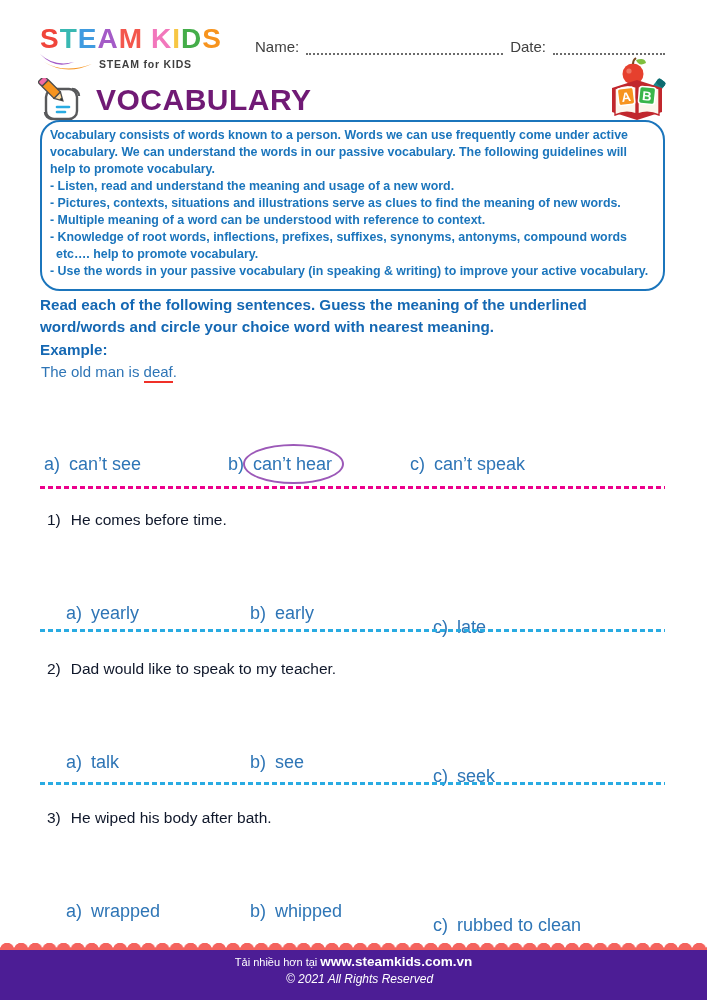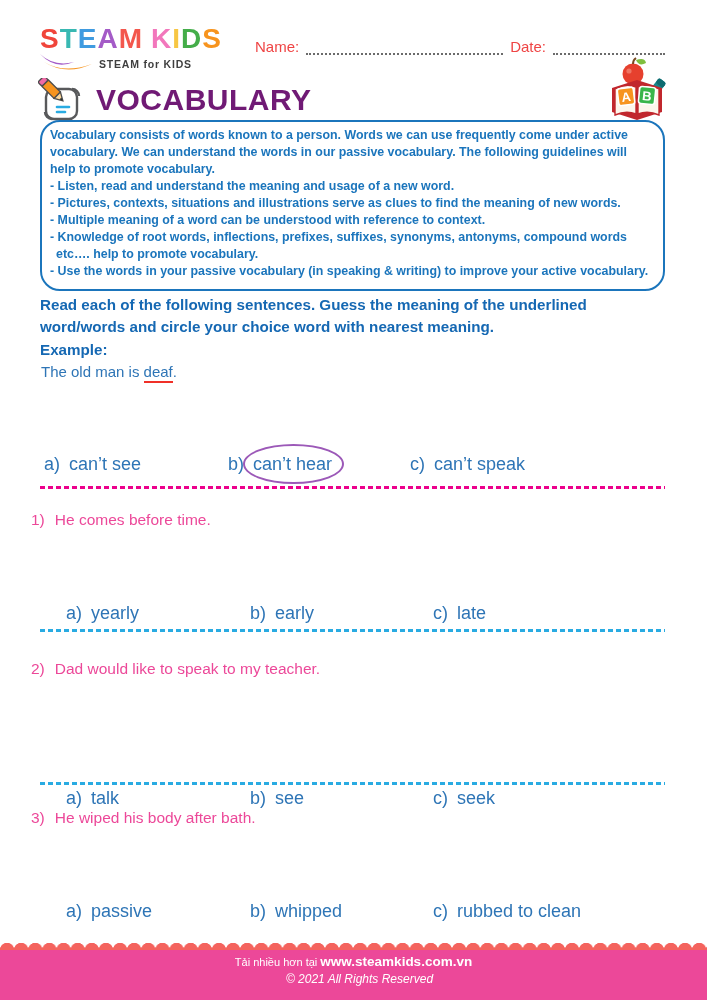--- a/index.html
+++ b/index.html
@@ -18,21 +18,21 @@
   .logo-swoosh { position:absolute; left:-2px; top:28px; }
   .logo-tagline {
     position:absolute; left:59px; top:33px;
     font-size:10.5px; font-weight:bold; color:#3f3f3f; letter-spacing:0.8px;
     white-space:nowrap;
   }
 
   .name-date {
     position:absolute; left:255px; top:38px; right:42px;
     display:flex; align-items:flex-end; gap:7px;
-    font-size:15px; color:#ef4444;
+    font-size:15px; color:#404040;
   }
   .fill-line { border-bottom:2px dotted #6b6b6b; height:15px; }
   .name-line { flex:1; }
   .date-line { width:112px; }
   .nd-label { white-space:nowrap; }
 
   .abc-book { position:absolute; left:606px; top:56px; }
 
   
   .title-row { position:absolute; left:38px; top:78px; display:flex; align-items:center; gap:10px; }
@@ -61,57 +61,57 @@
     position:absolute; left:41px; top:363px;
     font-size:15px; color:#2e75b6;
   }
   .underlined-word { border-bottom:2px solid #f03028; padding-bottom:1px; }
 
   
   .opt-row { position:absolute; left:40px; width:625px; height:34px; font-size:18px; color:#2e75b6; }
   .opt { position:absolute; top:8px; white-space:nowrap; }
   .opt-label { margin-right:9px; }
   .e1 { left:4px; }  .e2 { left:188px; }  .e3 { left:370px; }
-  .c1 { left:26px; } .c2 { left:210px; } .c3 { left:393px; }
+  .c1 { left:26px; } .c2 { left:210px; } .c3 { left:393px;margin-top:14px; }
   .opt-row-ex { top:446px; }
 
   .circle-wrap { position:relative; display:inline-block; }
   .answer-circle {
     position:absolute; left:-10px; right:-12px; top:-10px; bottom:-9px;
     border:2.5px solid #9c59b8; border-radius:50%;
   }
 
   
   .dash { position:absolute; left:40px; width:625px; height:3px; }
   .dash-pink { top:486px; background:repeating-linear-gradient(90deg,#ec008c 0 5px,rgba(0,0,0,0) 5px 8px); }
   .dash-blue1 { top:629px; background:repeating-linear-gradient(90deg,#29abe2 0 5px,rgba(0,0,0,0) 5px 8px); }
   .dash-blue2 { top:782px; background:repeating-linear-gradient(90deg,#29abe2 0 5px,rgba(0,0,0,0) 5px 8px); }
 
   
   .question {
-    position:absolute; left:31px; width:620px;
-    font-size:15.5px; color:#ec4899; white-space:nowrap;
+    position:absolute; left:47px; width:620px;
+    font-size:15.5px; color:#0f172a; white-space:nowrap;
   }
   .q-num { margin-right:10px; }
   .q1 { top:511px; } .q2 { top:660px; } .q3 { top:809px; }
   .opt-row-q1 { top:595px; }
-  .opt-row-q2 { top:780px;text-align:right; }
+  .opt-row-q2 { top:744px;text-align:right; }
   .opt-row-q3 { top:893px; }
 
   
   .footer { position:absolute; left:0; top:938px; width:707px; height:62px; }
   .footer-scallops {
     height:12px;
     background-image:radial-gradient(circle at 50% 100%, #f4635e 6.9px, rgba(244,99,94,0) 7.5px);
     background-size:14.14px 12px;
     background-repeat:repeat-x;
     background-position:0 bottom;
   }
   .footer-body {
-    height:50px; background:#ec4899; text-align:center; color:#ffffff;
+    height:50px; background:#4c1d95; text-align:center; color:#ffffff;
     padding-top:4px;
   }
   .footer-line1 { font-size:11px; }
   .footer-url { font-size:13.5px; font-weight:bold; }
   .footer-line2 { font-size:12px; font-style:italic; margin-top:3px;margin-left:12px; }
 </style>
 </head>
 <body>
 
 <div class="logo">
@@ -235,21 +235,21 @@
     <span class="opt-label">c)</span><span>seek</span>
   </span>
 </div>
 <div class="dash dash-blue2"></div>
 
 <div class="question q3">
   <span class="q-num">3)</span><span>He wiped his body after bath.</span>
 </div>
 <div class="opt-row opt-row-q3">
   <span class="opt c1">
-    <span class="opt-label">a)</span><span>passive</span>
+    <span class="opt-label">a)</span><span>wrapped</span>
   </span>
   <span class="opt c2">
     <span class="opt-label">b)</span><span>whipped</span>
   </span>
   <span class="opt c3">
     <span class="opt-label">c)</span><span>rubbed to clean</span>
   </span>
 </div>
 
 <div class="footer">

